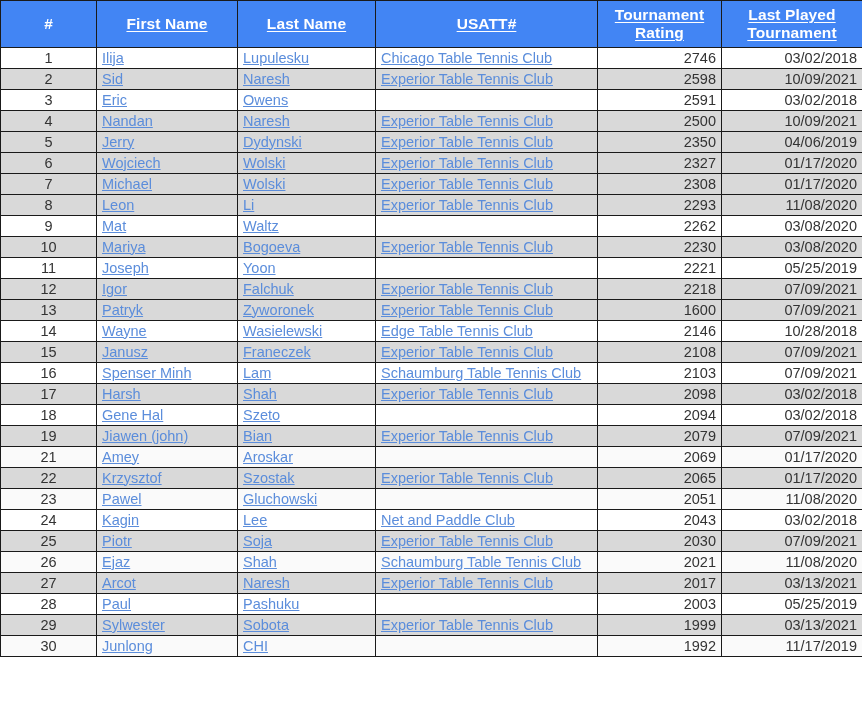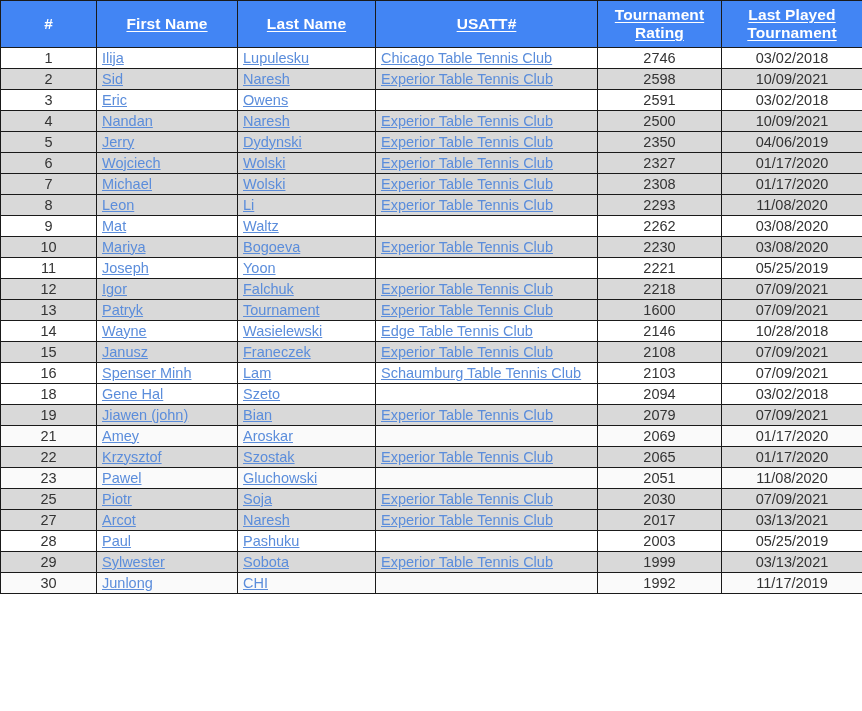--- a/index.html
+++ b/index.html
@@ -71,21 +71,21 @@
   td.cell-rank {
     text-align: center;
   }
   td.cell-first,
   td.cell-last,
   td.cell-club {
     text-align: left;
   }
   td.cell-rating,
   td.cell-played {
-    text-align: center;
+    text-align: right;
   }
 
   .link {
     color: #5b8ddb;
     text-decoration: underline;
     text-underline-offset: 1px;
     cursor: pointer;
   }
   .link:empty {
     text-decoration: none;
@@ -218,21 +218,21 @@
         <td class="cell-rank">12</td>
         <td class="cell-first"><span class="link">Igor</span></td>
         <td class="cell-last"><span class="link">Falchuk</span></td>
         <td class="cell-club"><span class="link">Experior Table Tennis Club</span></td>
         <td class="cell-rating">2218</td>
         <td class="cell-played">07/09/2021</td>
       </tr>
       <tr class="shade-gray">
         <td class="cell-rank">13</td>
         <td class="cell-first"><span class="link">Patryk</span></td>
-        <td class="cell-last"><span class="link">Tournament</span></td>
+        <td class="cell-last"><span class="link">Zyworonek</span></td>
         <td class="cell-club"><span class="link">Experior Table Tennis Club</span></td>
         <td class="cell-rating">1600</td>
         <td class="cell-played">07/09/2021</td>
       </tr>
       <tr class="shade-white">
         <td class="cell-rank">14</td>
         <td class="cell-first"><span class="link">Wayne</span></td>
         <td class="cell-last"><span class="link">Wasielewski</span></td>
         <td class="cell-club"><span class="link">Edge Table Tennis Club</span></td>
         <td class="cell-rating">2146</td>
@@ -247,20 +247,28 @@
         <td class="cell-played">07/09/2021</td>
       </tr>
       <tr class="shade-white">
         <td class="cell-rank">16</td>
         <td class="cell-first"><span class="link">Spenser Minh</span></td>
         <td class="cell-last"><span class="link">Lam</span></td>
         <td class="cell-club"><span class="link">Schaumburg Table Tennis Club</span></td>
         <td class="cell-rating">2103</td>
         <td class="cell-played">07/09/2021</td>
       </tr>
+      <tr class="shade-gray">
+        <td class="cell-rank">17</td>
+        <td class="cell-first"><span class="link">Harsh</span></td>
+        <td class="cell-last"><span class="link">Shah</span></td>
+        <td class="cell-club"><span class="link">Experior Table Tennis Club</span></td>
+        <td class="cell-rating">2098</td>
+        <td class="cell-played">03/02/2018</td>
+      </tr>
       <tr class="shade-white">
         <td class="cell-rank">18</td>
         <td class="cell-first"><span class="link">Gene Hal</span></td>
         <td class="cell-last"><span class="link">Szeto</span></td>
         <td class="cell-club"><span class="link"></span></td>
         <td class="cell-rating">2094</td>
         <td class="cell-played">03/02/2018</td>
       </tr>
       <tr class="shade-gray">
         <td class="cell-rank">19</td>
@@ -287,27 +295,43 @@
         <td class="cell-played">01/17/2020</td>
       </tr>
       <tr class="shade-faint">
         <td class="cell-rank">23</td>
         <td class="cell-first"><span class="link">Pawel</span></td>
         <td class="cell-last"><span class="link">Gluchowski</span></td>
         <td class="cell-club"><span class="link"></span></td>
         <td class="cell-rating">2051</td>
         <td class="cell-played">11/08/2020</td>
       </tr>
+      <tr class="shade-white">
+        <td class="cell-rank">24</td>
+        <td class="cell-first"><span class="link">Kagin</span></td>
+        <td class="cell-last"><span class="link">Lee</span></td>
+        <td class="cell-club"><span class="link">Net and Paddle Club</span></td>
+        <td class="cell-rating">2043</td>
+        <td class="cell-played">03/02/2018</td>
+      </tr>
       <tr class="shade-gray">
         <td class="cell-rank">25</td>
         <td class="cell-first"><span class="link">Piotr</span></td>
         <td class="cell-last"><span class="link">Soja</span></td>
         <td class="cell-club"><span class="link">Experior Table Tennis Club</span></td>
         <td class="cell-rating">2030</td>
         <td class="cell-played">07/09/2021</td>
+      </tr>
+      <tr class="shade-faint">
+        <td class="cell-rank">26</td>
+        <td class="cell-first"><span class="link">Ejaz</span></td>
+        <td class="cell-last"><span class="link">Shah</span></td>
+        <td class="cell-club"><span class="link">Schaumburg Table Tennis Club</span></td>
+        <td class="cell-rating">2021</td>
+        <td class="cell-played">11/08/2020</td>
       </tr>
       <tr class="shade-gray">
         <td class="cell-rank">27</td>
         <td class="cell-first"><span class="link">Arcot</span></td>
         <td class="cell-last"><span class="link">Naresh</span></td>
         <td class="cell-club"><span class="link">Experior Table Tennis Club</span></td>
         <td class="cell-rating">2017</td>
         <td class="cell-played">03/13/2021</td>
       </tr>
       <tr class="shade-white">

